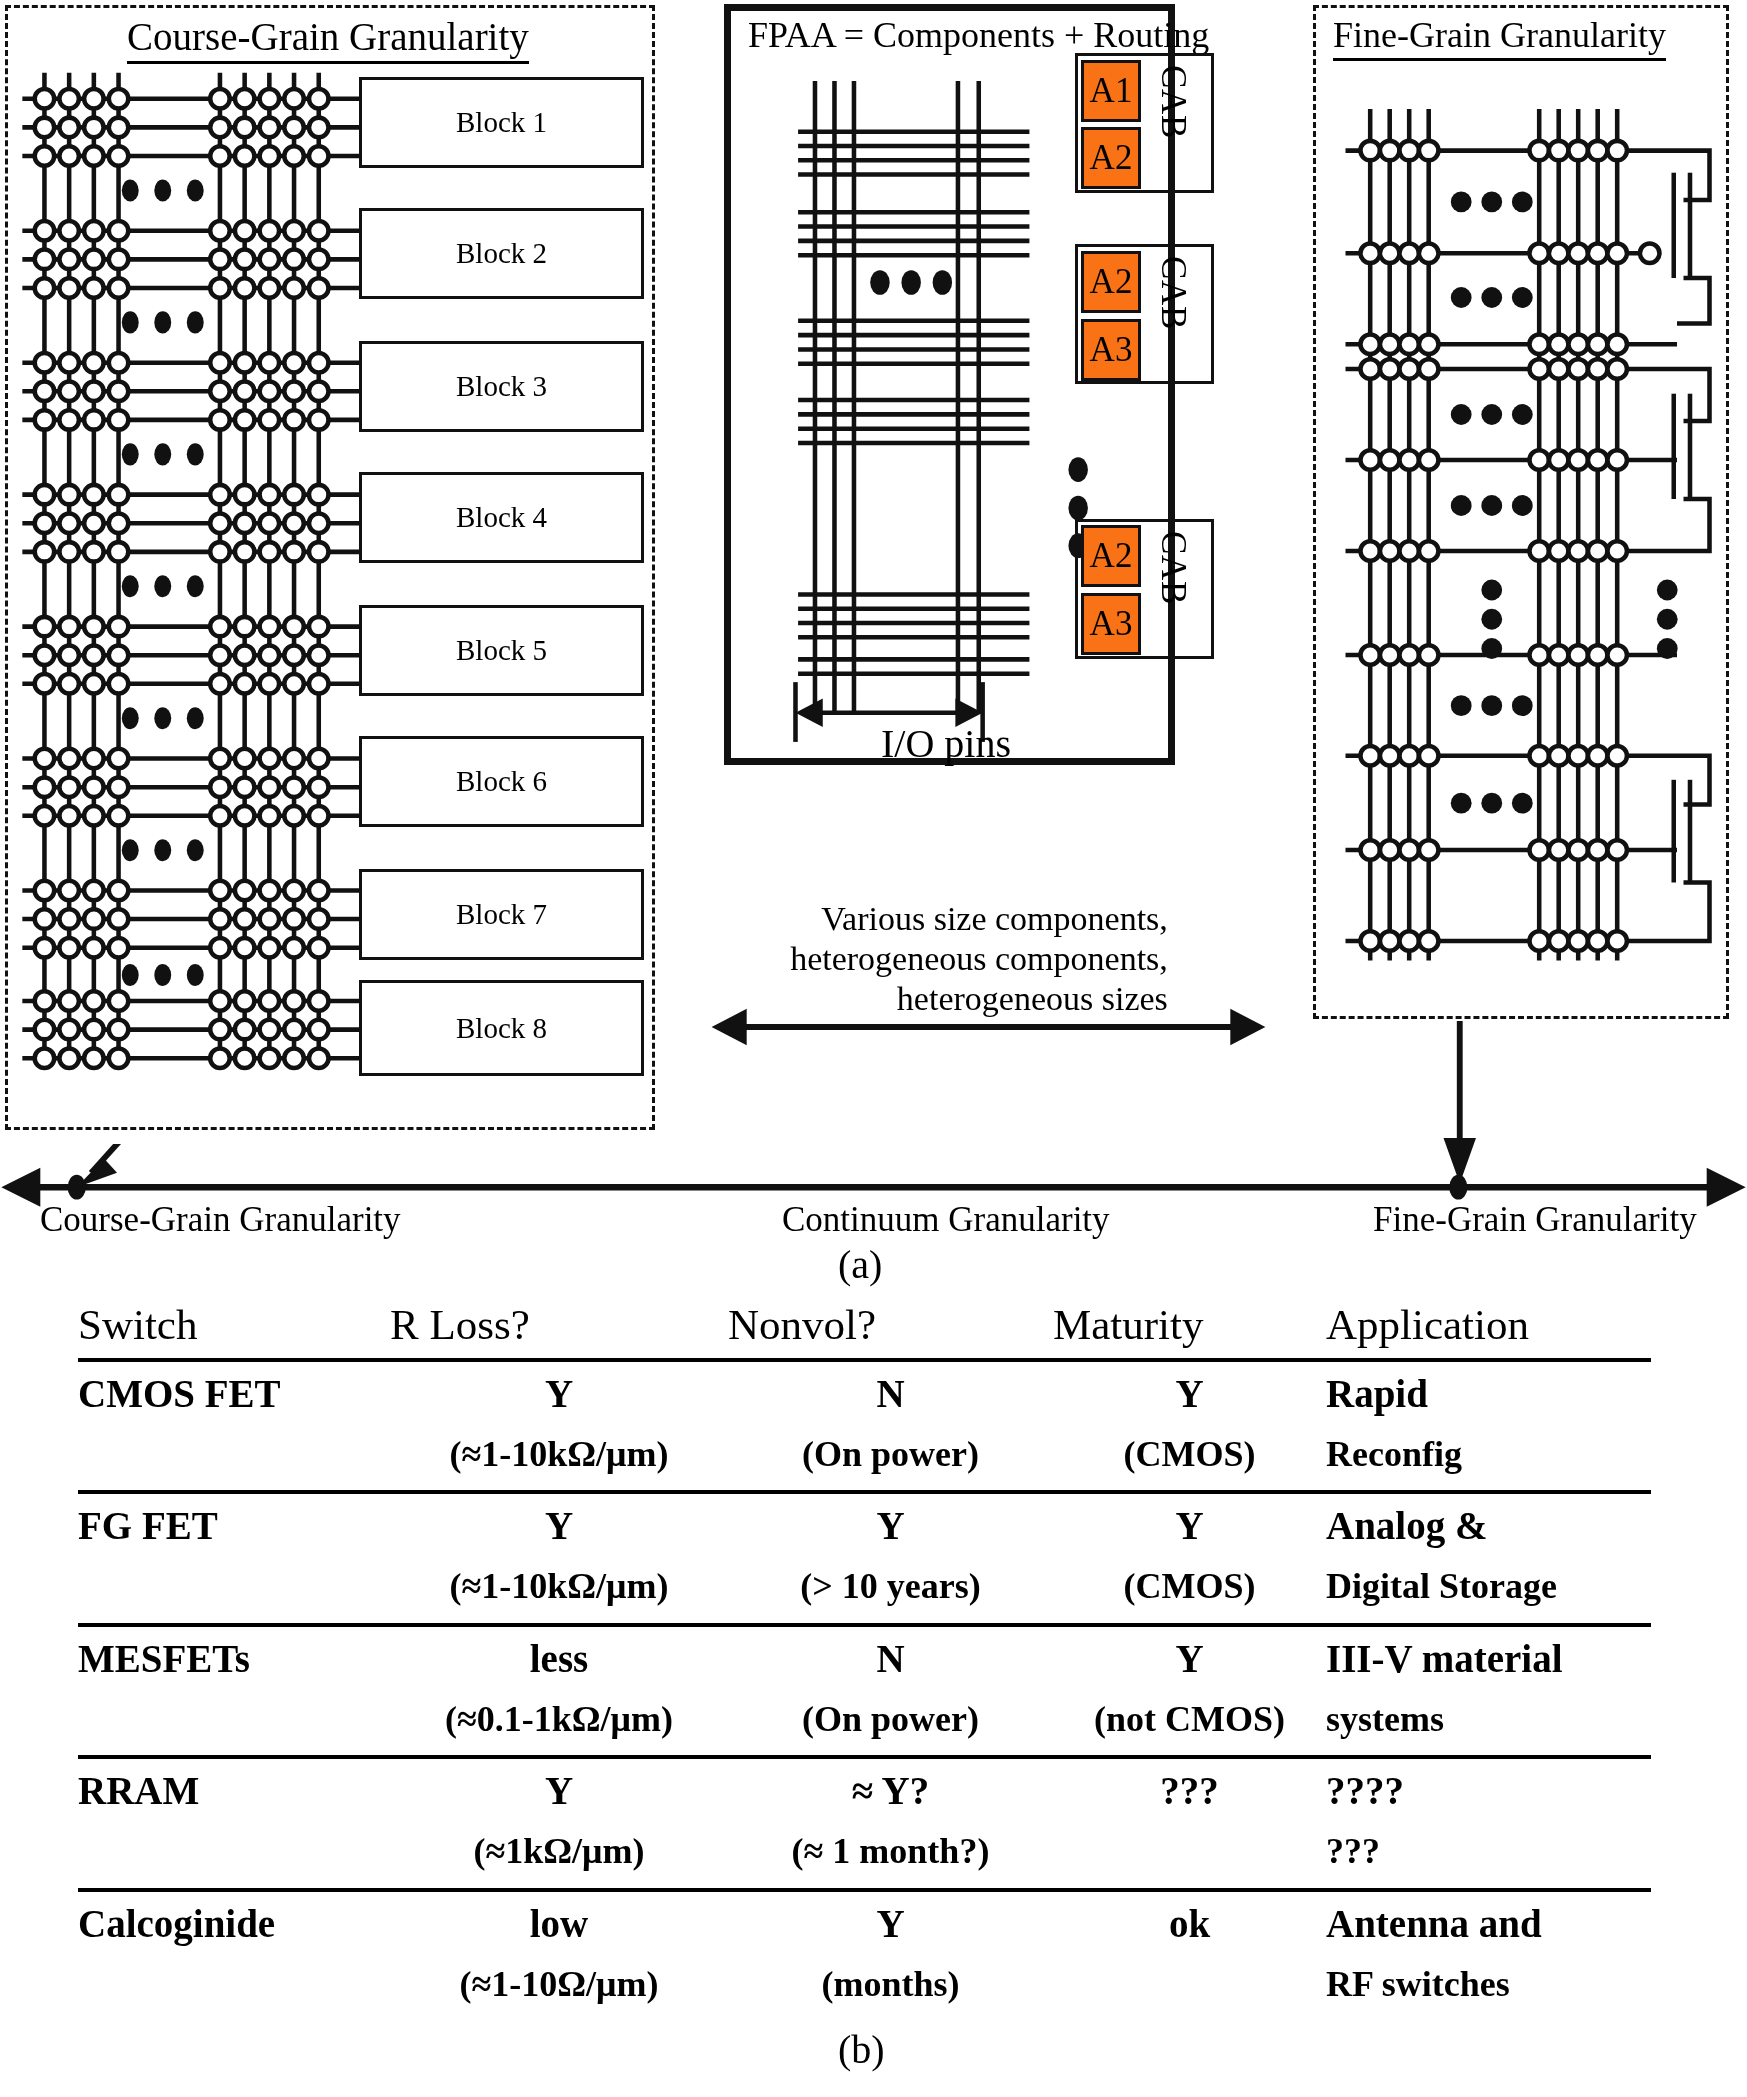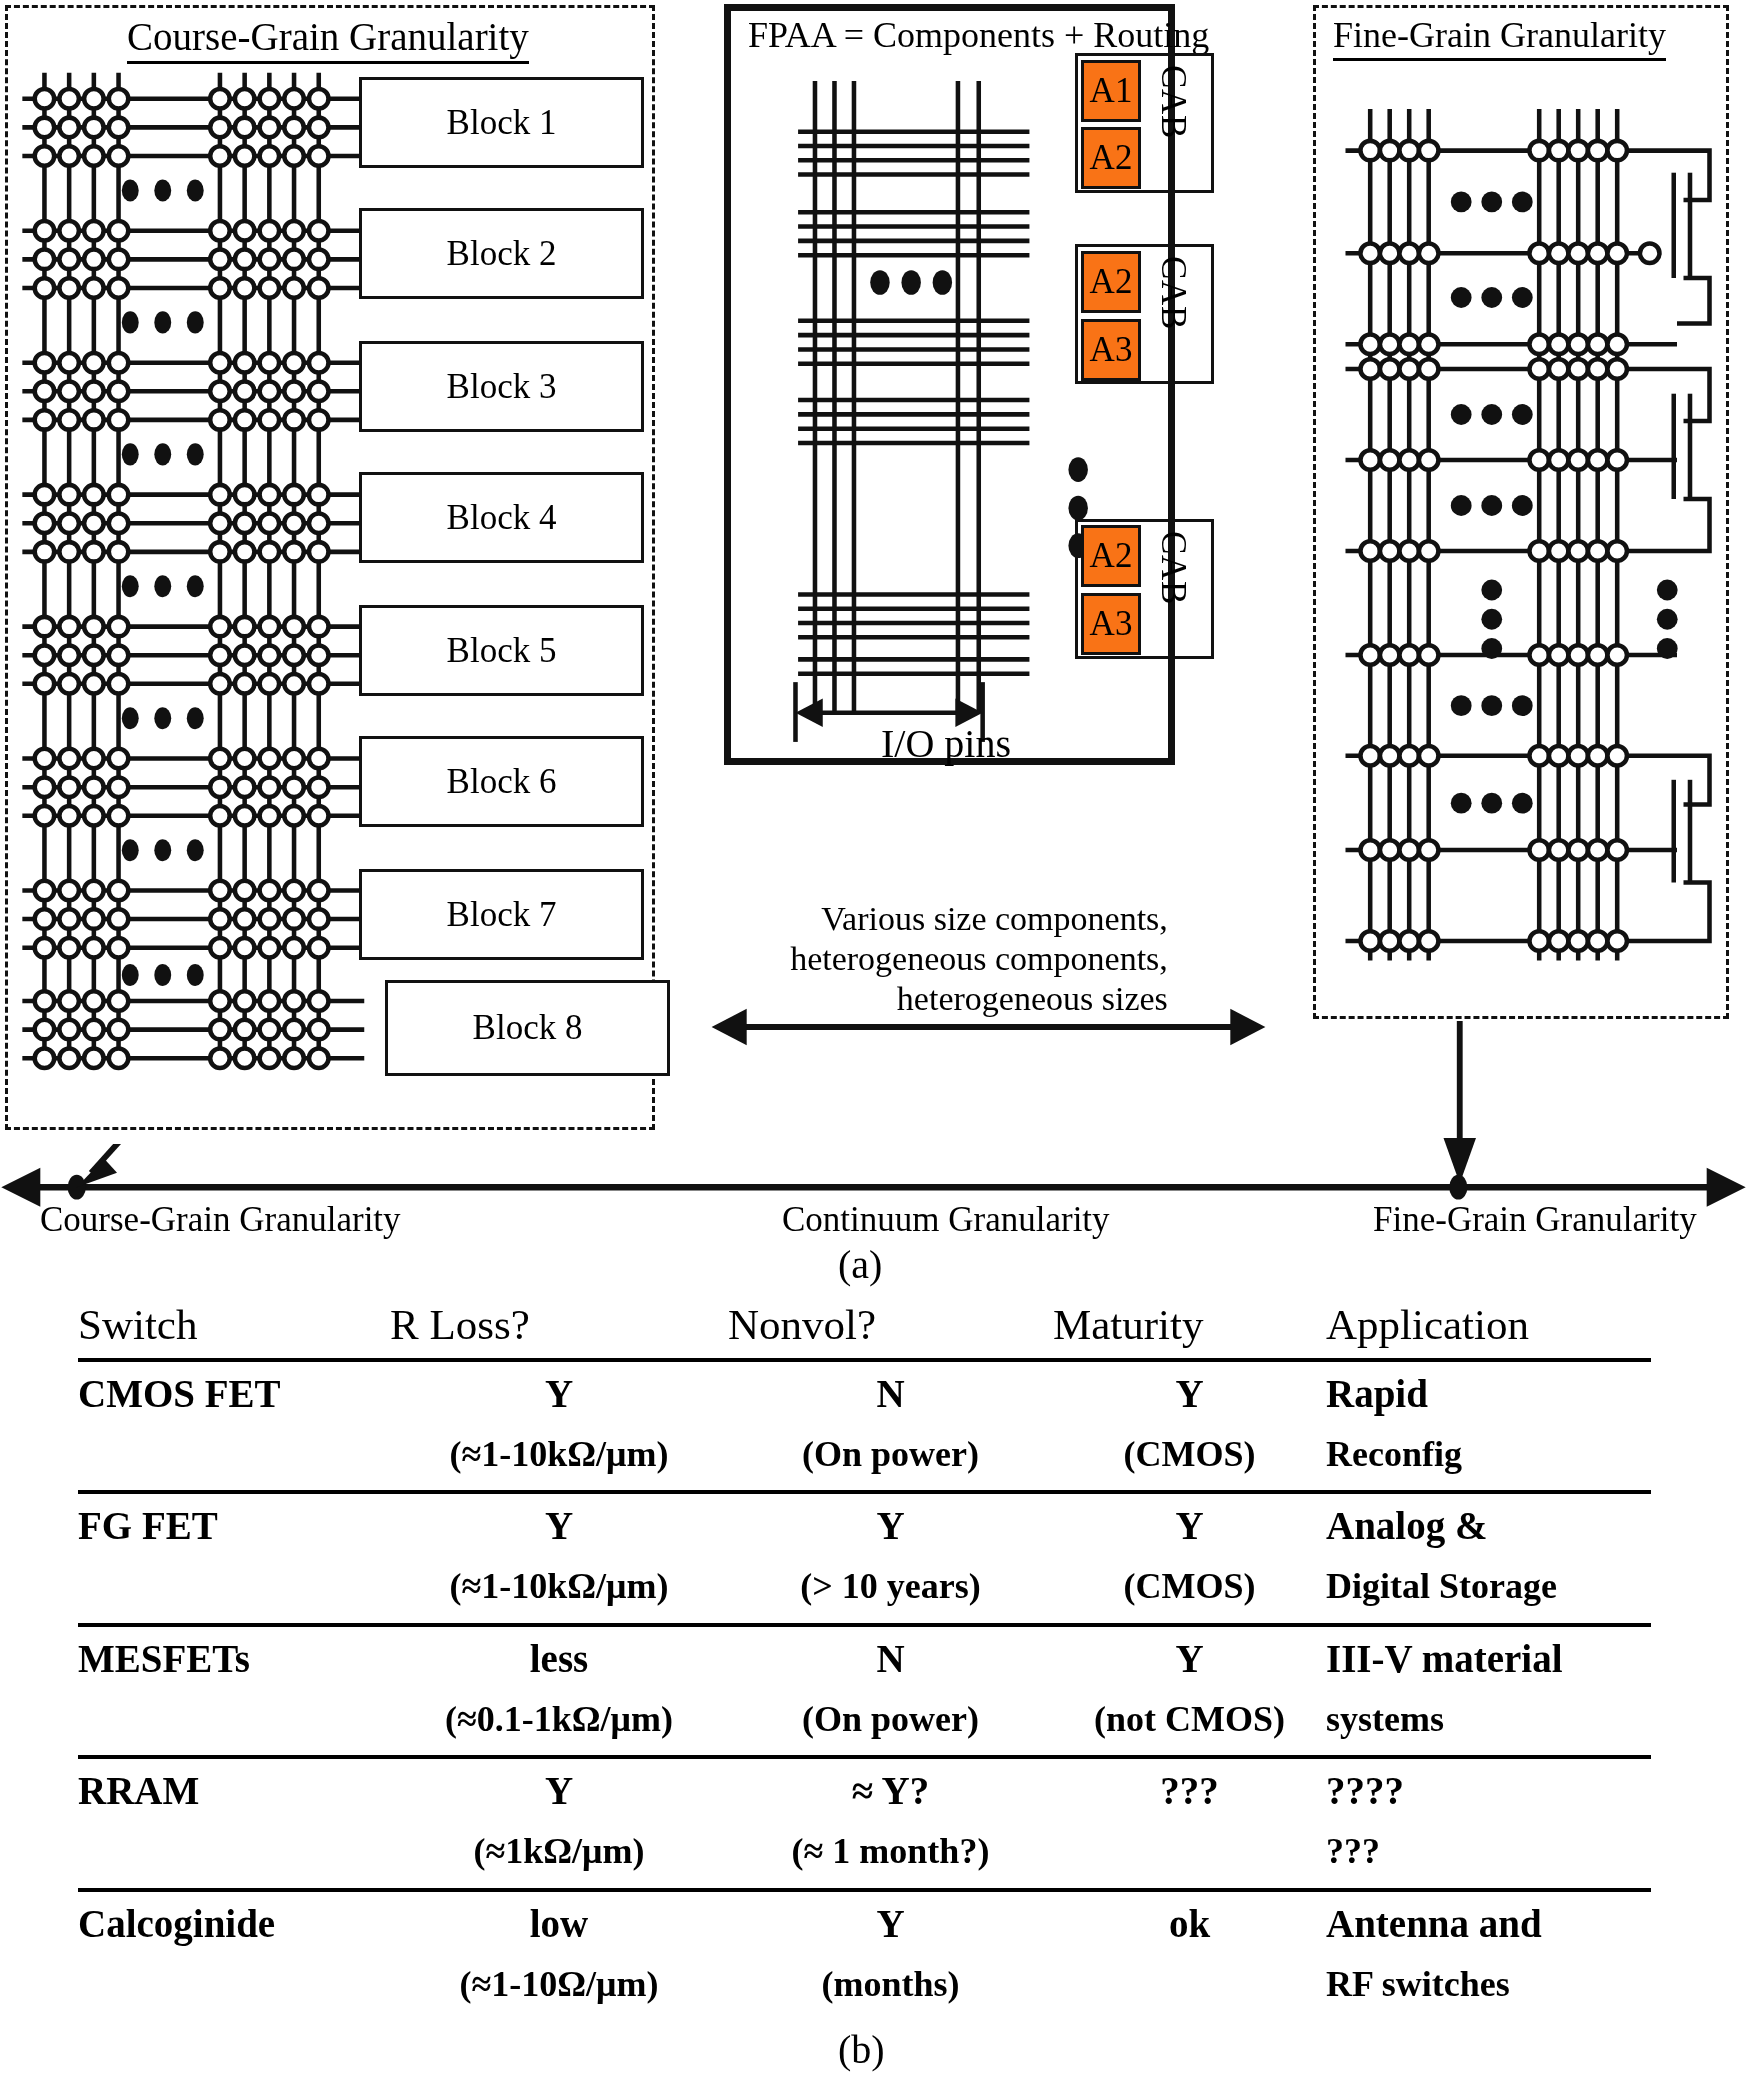--- a/index.html
+++ b/index.html
@@ -7,21 +7,21 @@
        font-family:"Liberation Serif","DejaVu Serif",serif;color:#000;}
   .fig{position:absolute;left:0;top:0;width:1446px;height:2097px;}
   svg{display:block;}
   .txt{position:absolute;white-space:nowrap;}
   
   #panelA{position:absolute;left:0;top:0;width:1747px;height:1274px;}
   #coarse-box{position:absolute;left:5.2px;top:5.2px;width:650px;height:1125px;
               border:3.9px dashed #111;box-sizing:border-box;}
   #coarse-title{left:127px;top:14.3px;font-size:39px;border-bottom:3.3px solid #000;padding-bottom:1.3px;}
   .blk{position:absolute;border:3.9px solid #111;box-sizing:border-box;background:#fff;
-       display:flex;align-items:center;justify-content:center;font-size:35px;}
+       display:flex;align-items:center;justify-content:center;font-size:29px;}
   #fpaa-box{position:absolute;left:724px;top:3.9px;width:451px;height:761px;
             border:7.2px solid #111;box-sizing:border-box;background:#fff;}
   #fpaa-title{left:748px;top:14.3px;font-size:36px;}
   #fine-box{position:absolute;left:1313px;top:5.2px;width:416px;height:1014px;
             border:3.9px dashed #111;box-sizing:border-box;}
   #fine-title{left:1333px;top:14.3px;font-size:36px;border-bottom:3.3px solid #000;padding-bottom:1.3px;}
   .cab-lbl{position:absolute;font-size:35px;writing-mode:vertical-rl;letter-spacing:0.7px;}
   .amp{position:absolute;border:3.9px solid #111;box-sizing:border-box;background:#f97316;
        display:flex;align-items:center;justify-content:center;font-size:35px;}
   .cabbox{position:absolute;border:3.3px solid #111;box-sizing:border-box;background:transparent;}
@@ -359,21 +359,21 @@
       </div>
     <div class="blk" style="left:359px;top:605px;width:285px;height:91px;">
       <span>Block 5</span>
       </div>
     <div class="blk" style="left:359px;top:736px;width:285px;height:91px;">
       <span>Block 6</span>
       </div>
     <div class="blk" style="left:359px;top:869px;width:285px;height:91px;">
       <span>Block 7</span>
       </div>
-    <div class="blk" style="left:359px;top:980px;width:285px;height:96px;margin-left:26px;">
+    <div class="blk" style="left:359px;top:980px;width:285px;height:96px;">
       <span>Block 8</span>
       </div>
 
     <div id="fpaa-box"></div>
     <div class="txt" id="fpaa-title">FPAA = Components + Routing</div>
 
     <svg width="451" height="761" style="position:absolute;left:724px;top:3.9px;" viewBox="0 0 694 1170">
       <g stroke="#111" stroke-width="7" fill="none">
 
         <line x1="140" y1="118" x2="140" y2="1090"></line>

